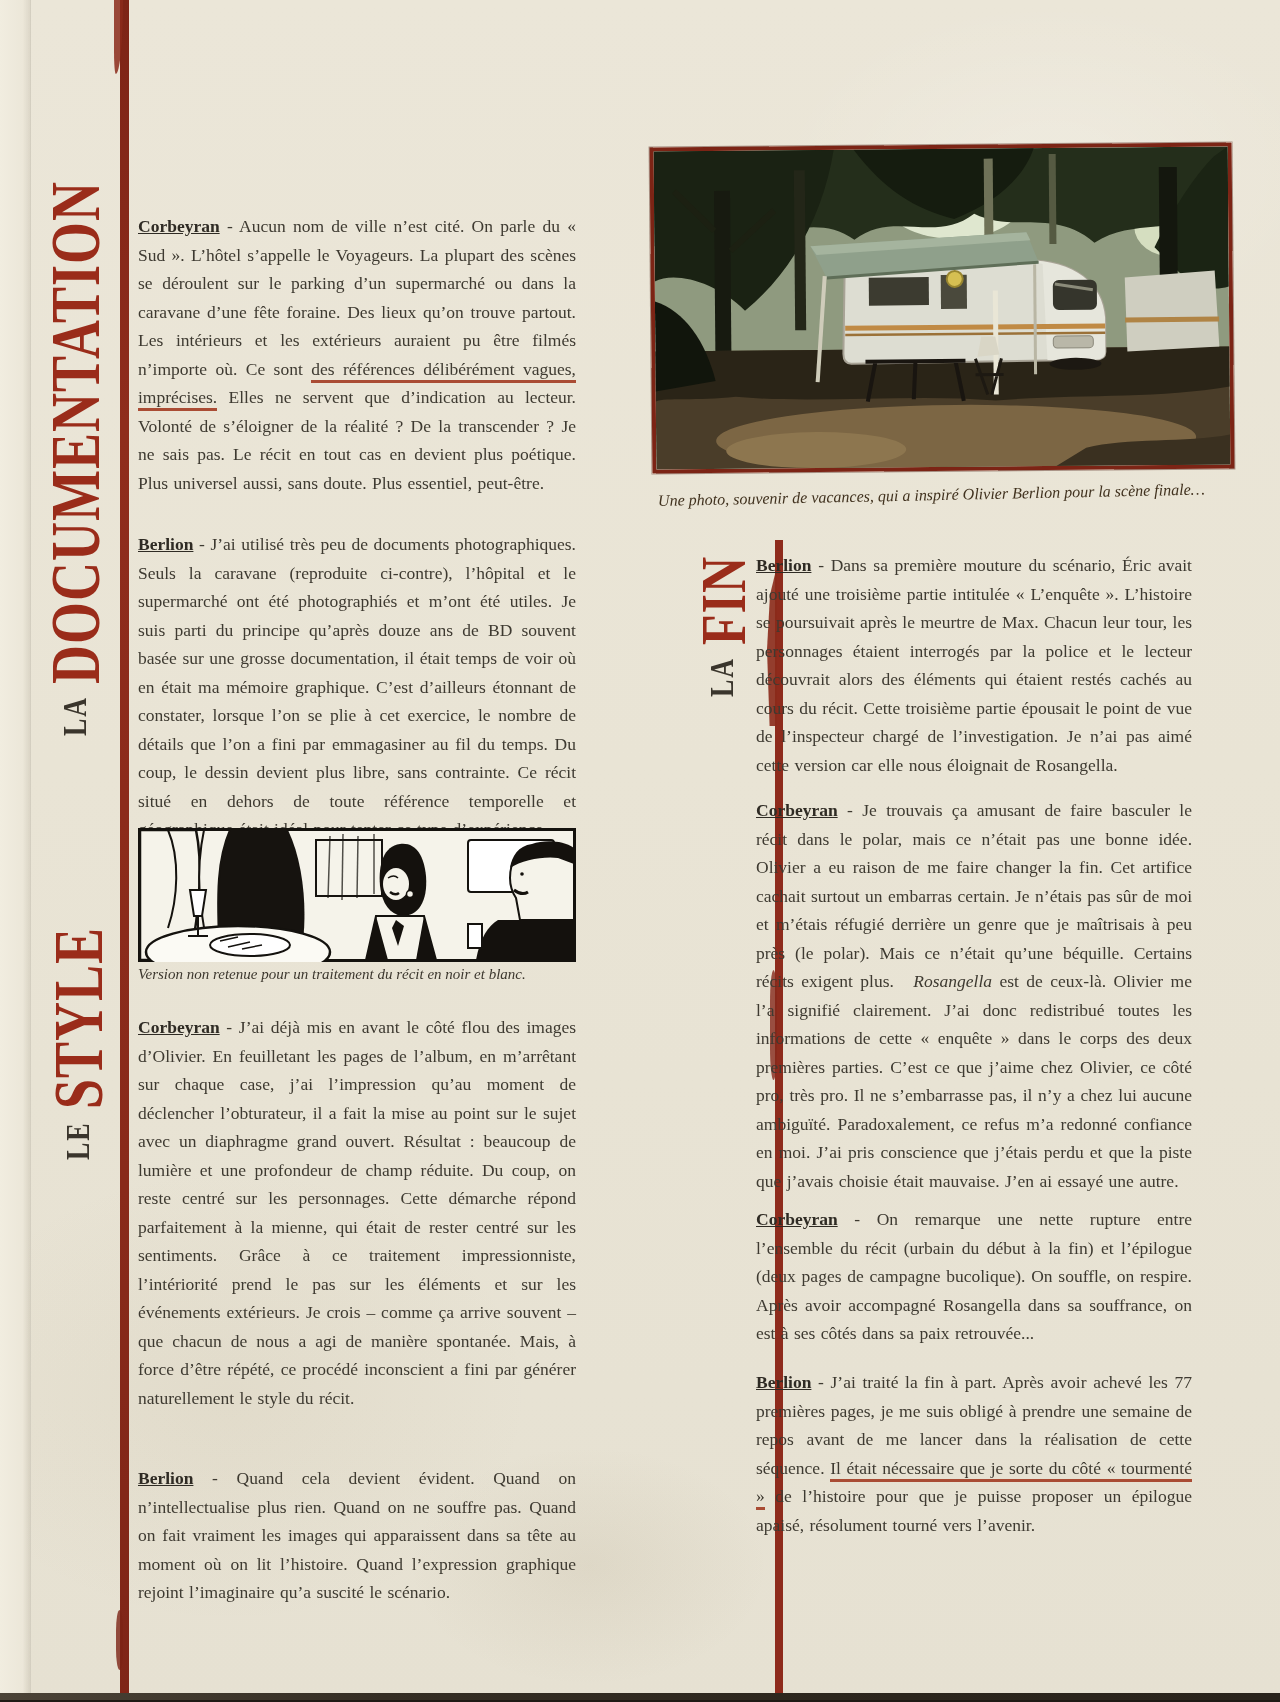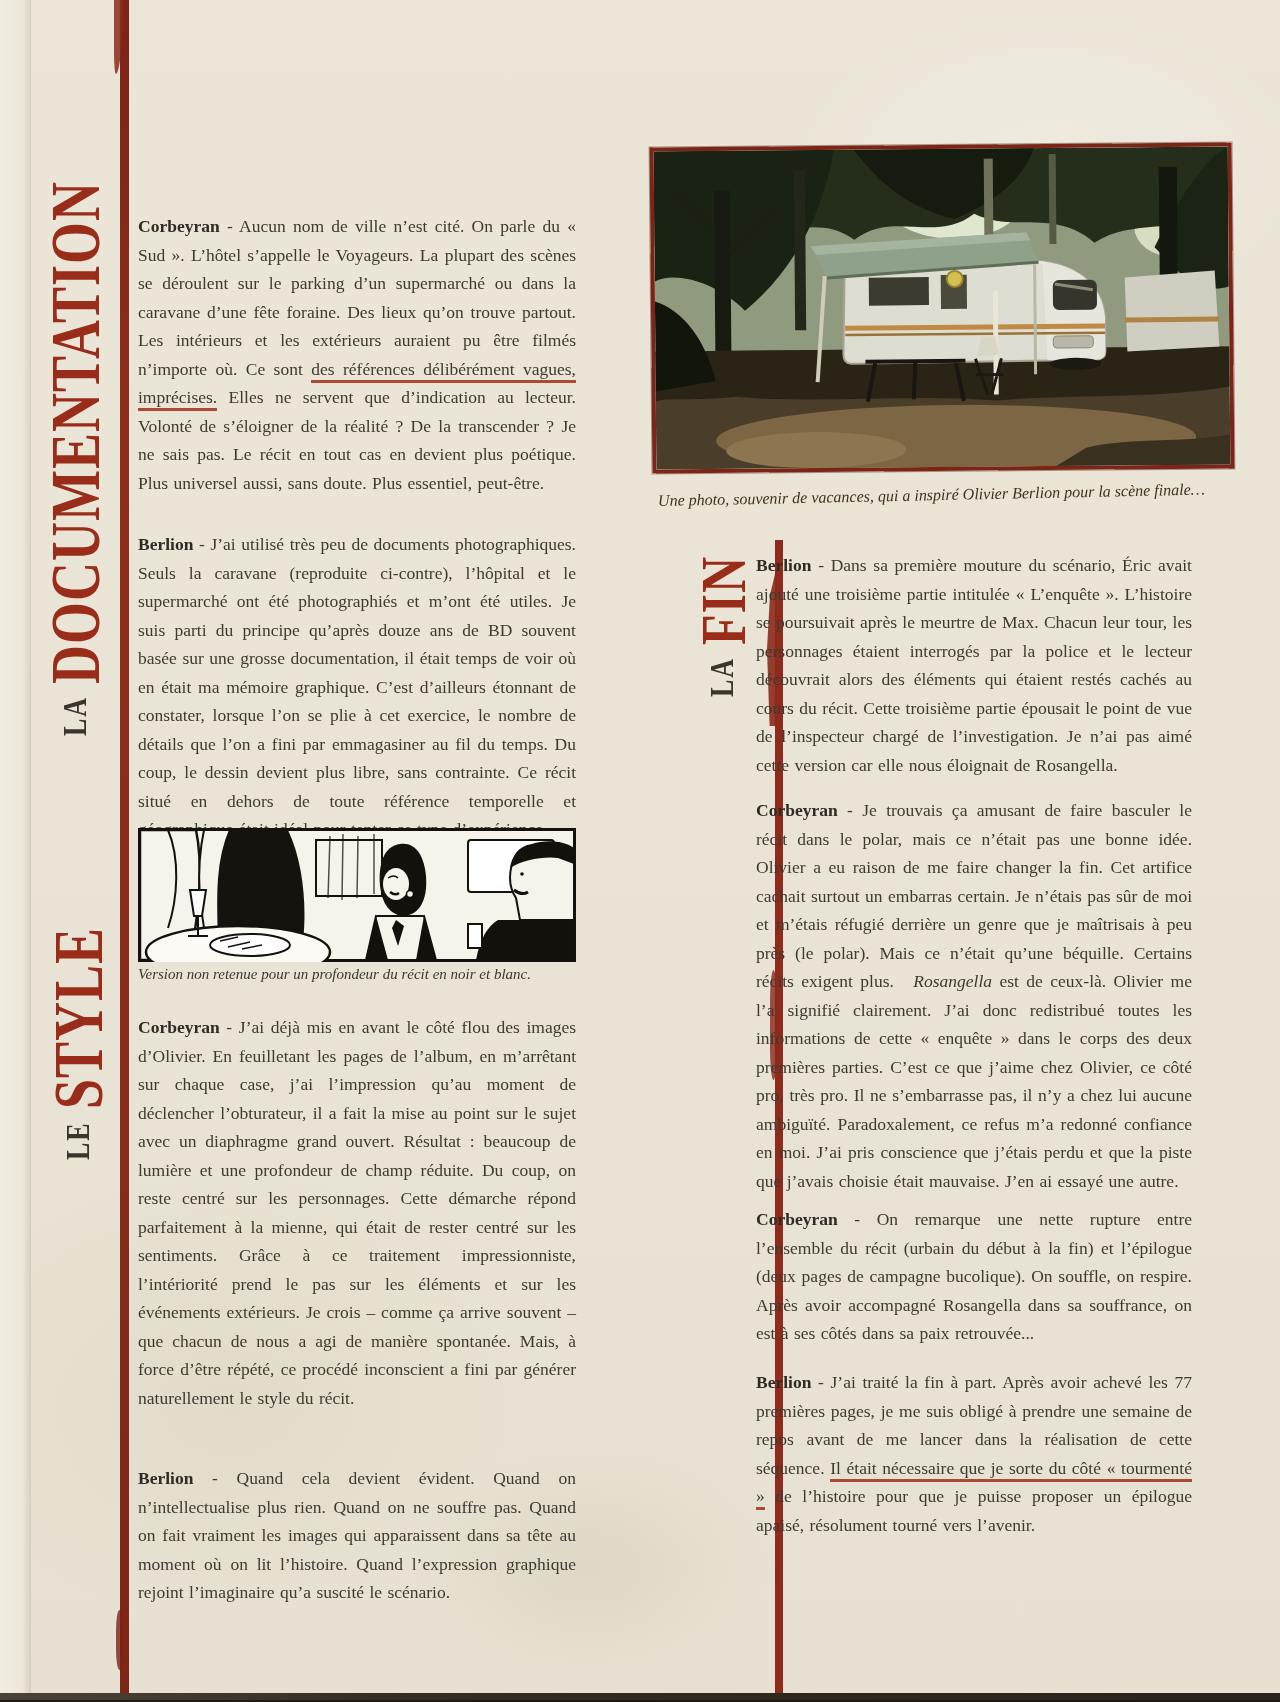--- a/index.html
+++ b/index.html
@@ -49,21 +49,21 @@
   .vheading.fin .vh-word{font-size:50px;}
 
   
   .para{
     position:absolute;text-align:justify;
     font-size:17.5px;line-height:28.5px;color:#3e3a31;
     word-spacing:1px;
   }
   .pl{left:138px;width:438px;}
   .pr{left:756px;width:436px;}
-  .speaker{font-weight:bold;color:#2f2b24;}
+  .speaker{font-weight:bold;color:#2f2b24;text-decoration:underline;}
   .u-red{border-bottom:3px solid rgba(160,55,30,0.88);padding-bottom:1px;}
   .it{font-style:italic;margin-left:12px;}
 
   
   .comic{position:absolute;left:138px;top:828px;width:438px;height:134px;}
   .comic svg{display:block;width:100%;height:100%;}
   .photo{
     position:absolute;left:651px;top:145px;width:574px;height:318px;
     border:4px solid #7c2415;box-shadow:0 0 0 1px rgba(70,20,10,.4);
     transform:rotate(-0.5deg);
@@ -124,21 +124,21 @@
       <path d="M258,92 l8,6 l-6,20 l-6,-18 Z" fill="#14110d"></path>
       <path d="M394,18 C380,20 372,34 372,50 C372,58 374,64 378,70 L382,92 L436,92 L436,30 C424,18 410,14 394,18 Z" fill="#f5f3ea" stroke="#14120e" stroke-width="2"></path>
       <path d="M394,16 C380,18 374,28 372,40 C384,32 406,28 420,30 L436,36 L436,20 C424,12 406,12 394,16 Z" fill="#14110d"></path>
       <path d="M376,62 q8,6 14,2" stroke="#14110d" stroke-width="3" fill="none"></path>
       <circle cx="384" cy="46" r="1.8" fill="#14110d"></circle>
       <path d="M360,92 L436,92 L436,132 L338,132 C342,110 350,98 360,92 Z" fill="#14110d"></path>
       <path d="M348,100 l-12,10 M342,112 l-8,8" stroke="#f5f3ea" stroke-width="2"></path>
       <rect x="330" y="96" width="14" height="24" fill="#ffffff" stroke="#14120e" stroke-width="2"></rect>
     </svg>
   </div>
-  <div class="caption comic-cap">Version non retenue pour un profondeur du récit en noir et blanc.</div>
+  <div class="caption comic-cap">Version non retenue pour un traitement du récit en noir et blanc.</div>
 
   <div class="para pl" style="top:1013px"><span class="speaker">Corbeyran</span><span> - J’ai déjà mis en avant le côté flou des images d’Olivier. En feuilletant les pages de l’album, en m’arrêtant sur chaque case, j’ai l’impression qu’au moment de déclencher l’obturateur, il a fait la mise au point sur le sujet avec un diaphragme grand ouvert. Résultat : beaucoup de lumière et une profondeur de champ réduite. Du coup, on reste centré sur les personnages. Cette démarche répond parfaitement à la mienne, qui était de rester centré sur les sentiments. Grâce à ce traitement impressionniste, l’intériorité prend le pas sur les éléments et sur les événements extérieurs. Je crois – comme ça arrive souvent – que chacun de nous a agi de manière spontanée. Mais, à force d’être répété, ce procédé inconscient a fini par générer naturellement le style du récit.</span></div>
 
   <div class="para pl" style="top:1464px"><span class="speaker">Berlion</span><span> - Quand cela devient évident. Quand on n’intellectualise plus rien. Quand on ne souffre pas. Quand on fait vraiment les images qui apparaissent dans sa tête au moment où on lit l’histoire. Quand l’expression graphique rejoint l’imaginaire qu’a suscité le scénario.</span></div>
 
   <div class="photo">
     <svg viewBox="0 0 574 318" preserveAspectRatio="none">
       <rect width="574" height="318" fill="#8f9a7f"></rect>
       <ellipse cx="300" cy="50" rx="70" ry="40" fill="#dfe7cf"></ellipse>
       <ellipse cx="420" cy="40" rx="60" ry="35" fill="#cfdabc"></ellipse>

